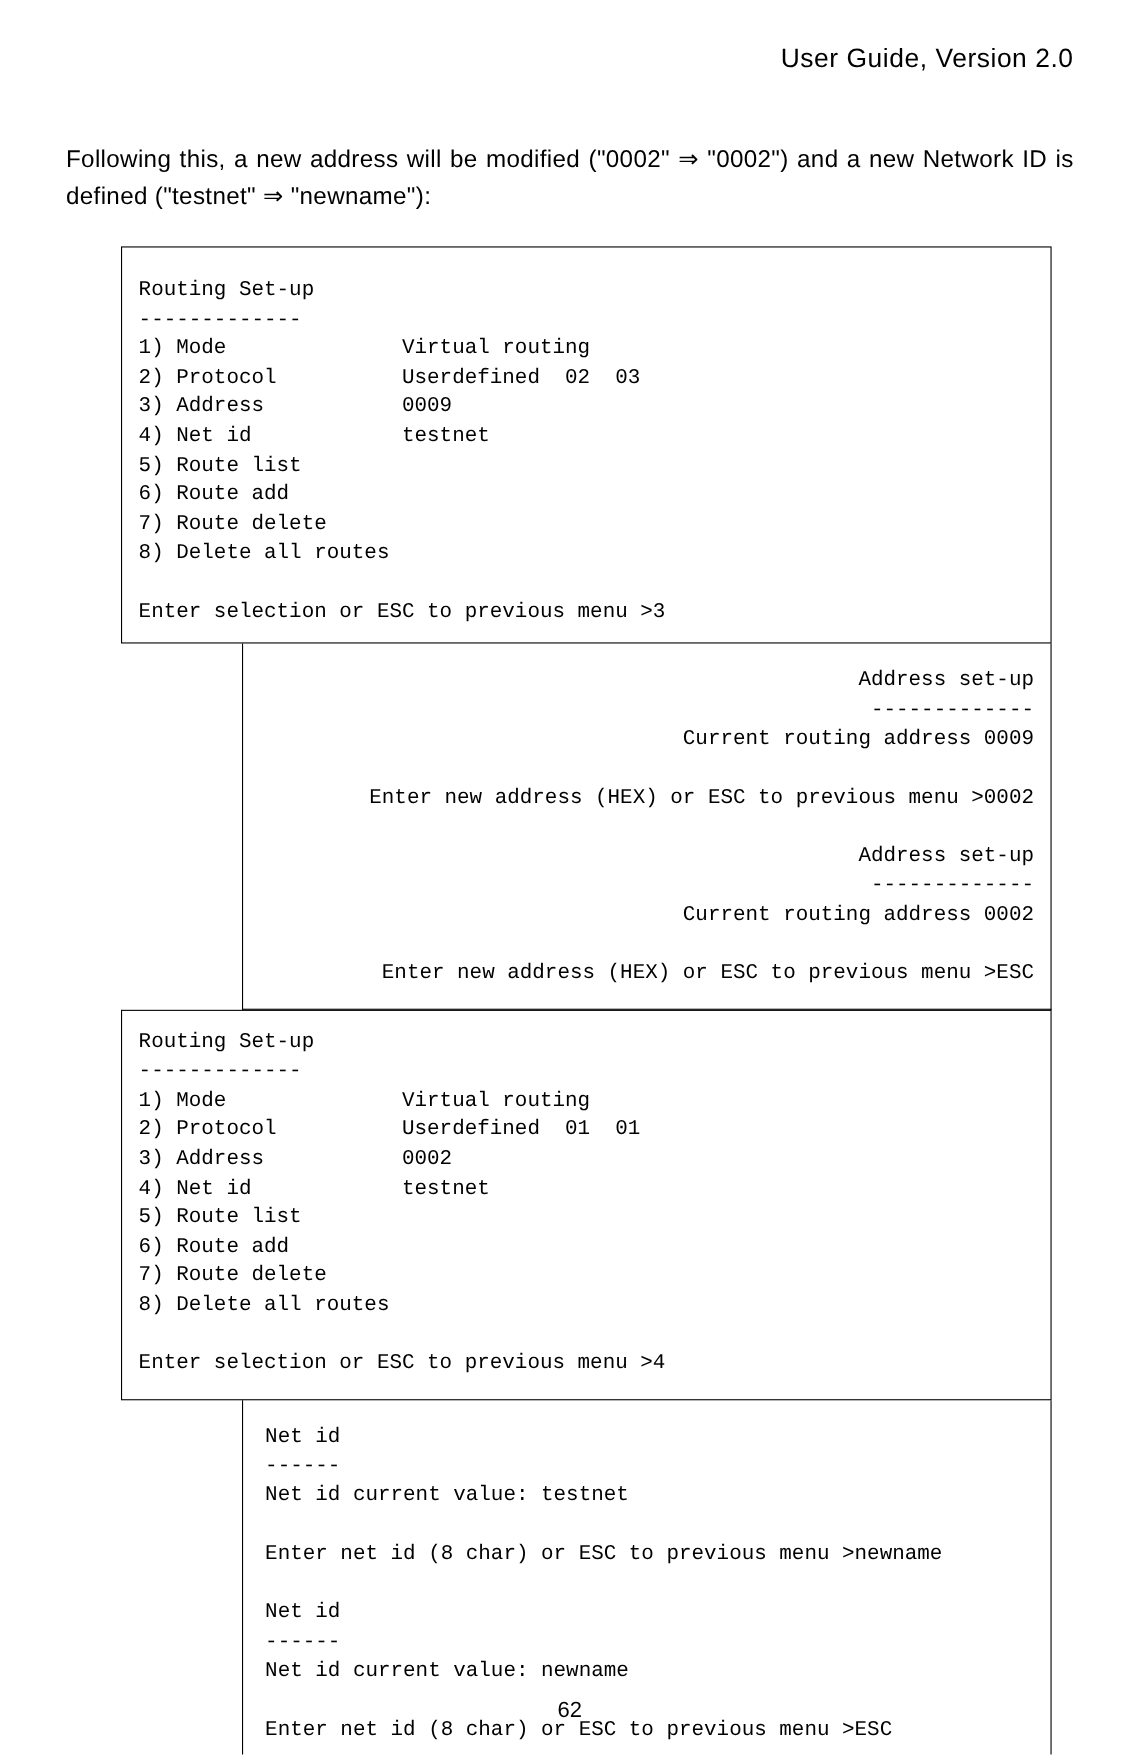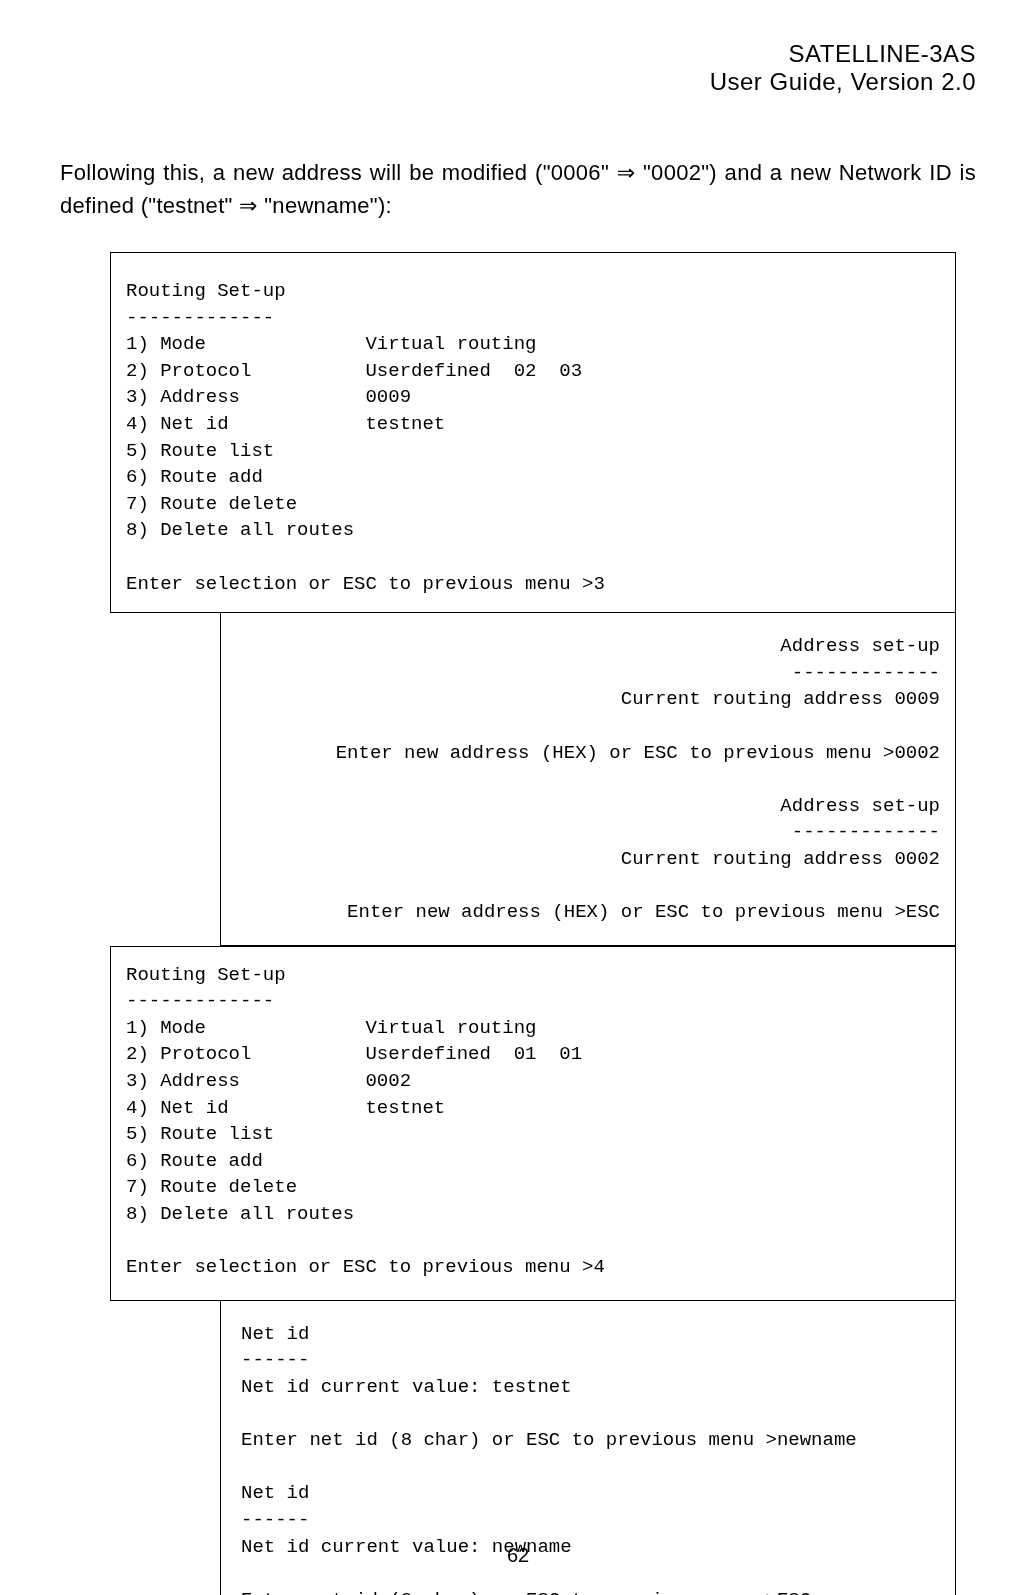--- a/index.html
+++ b/index.html
@@ -75,26 +75,25 @@
       bottom: 28px;
       left: 50%;
       transform: translateX(-50%);
       font-size: 20px;
     }
   </style>
 </head>
 <body>
 
 <div class="header">
-  <div>SATELLINE-3AS</div>
   <div>User Guide, Version 2.0</div>
 </div>
 
 <div class="intro">
-  <span>Following this, a new address will be modified ("0006" </span><span class="arrow">⇒</span><span> "0002") and a new Network ID is defined ("testnet" </span><span class="arrow">⇒</span><span> "newname"):</span>
+  <span>Following this, a new address will be modified ("0002" </span><span class="arrow">⇒</span><span> "0002") and a new Network ID is defined ("testnet" </span><span class="arrow">⇒</span><span> "newname"):</span>
 </div>
 
 <div class="terminal-box box1">Routing Set-up
 -------------
 1) Mode              Virtual routing
 2) Protocol          Userdefined  02  03
 3) Address           0009
 4) Net id            testnet
 5) Route list
 6) Route add

